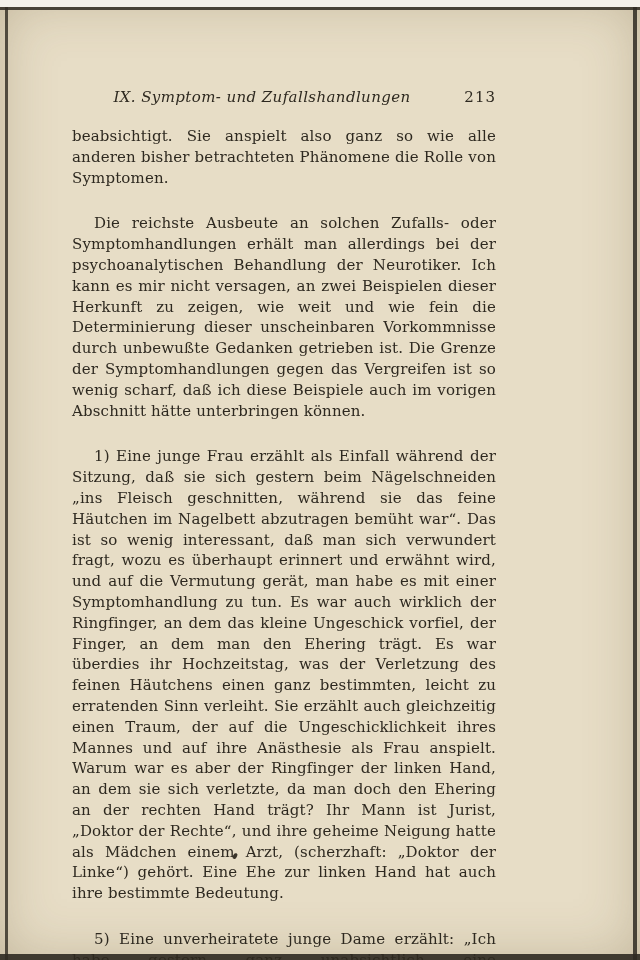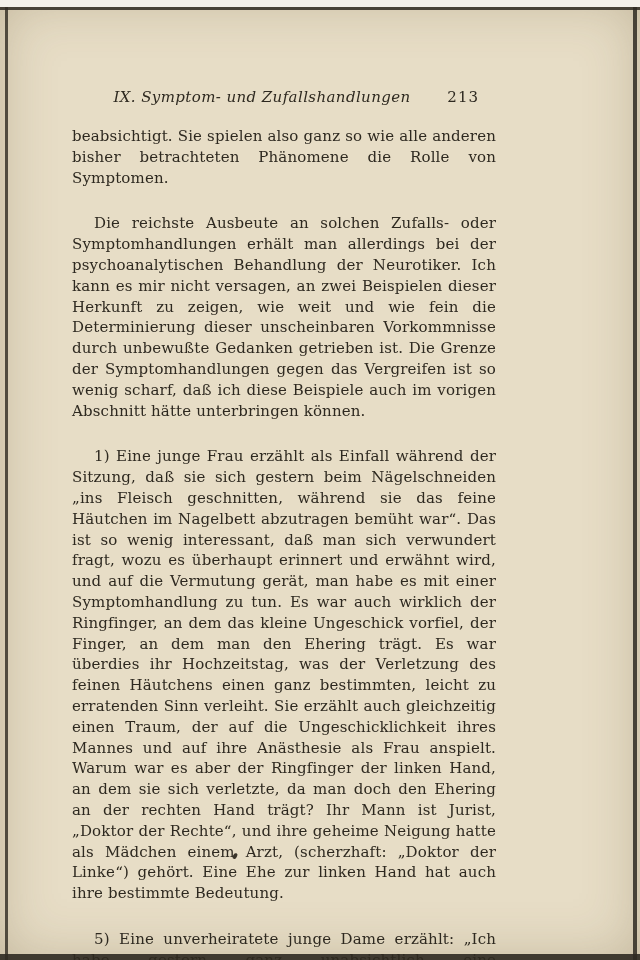--- a/index.html
+++ b/index.html
@@ -44,21 +44,21 @@
   .chapter-title {
     position: absolute;
     left: 16px; right: 60px;
     text-align: center;
     font-style: italic;
     letter-spacing: 0.4px;
     white-space: nowrap;
   }
   .page-number {
     position: absolute;
-    right: 17px;
+    right: 0;
     top: 0;
     font-style: normal;
     letter-spacing: 1px;
   }
 
   .body-text {
     font-size: 15px;
     line-height: 20.8px;
     text-align: justify;
     letter-spacing: 0.15px;
@@ -94,21 +94,21 @@
   <div class="edge edge-bottom"></div>
 
   <div class="page-inner">
 
     <div class="running-header">
       <span class="chapter-title">IX. Symptom- und Zufallshandlungen</span>
       <span class="page-number">213</span>
     </div>
 
     <div class="body-text">
-      <p>beabsichtigt. Sie spielen also ganz so wie alle anderen bisher betrachteten Phänomene die Rolle von Symptomen.</p>
+      <p>beabsichtigt. Sie anspielt also ganz so wie alle anderen bisher betrachteten Phänomene die Rolle von Symptomen.</p>
       <p class="indent">Die reichste Ausbeute an solchen Zufalls- oder Symptomhandlungen erhält man allerdings bei der psychoanalytischen Behandlung der Neurotiker. Ich kann es mir nicht versagen, an zwei Beispielen dieser Herkunft zu zeigen, wie weit und wie fein die Determinierung dieser unscheinbaren Vorkommnisse durch unbewußte Gedanken getrieben ist. Die Grenze der Symptomhandlungen gegen das Vergreifen ist so wenig scharf, daß ich diese Beispiele auch im vorigen Abschnitt hätte unterbringen können.</p>
       <p class="indent">1) Eine junge Frau erzählt als Einfall während der Sitzung, daß sie sich gestern beim Nägelschneiden „ins Fleisch geschnitten, während sie das feine Häutchen im Nagelbett abzutragen bemüht war“. Das ist so wenig interessant, daß man sich verwundert fragt, wozu es überhaupt erinnert und erwähnt wird, und auf die Vermutung gerät, man habe es mit einer Symptomhandlung zu tun. Es war auch wirklich der Ringfinger, an dem das kleine Ungeschick vorfiel, der Finger, an dem man den Ehering trägt. Es war überdies ihr Hochzeitstag, was der Verletzung des feinen Häutchens einen ganz bestimmten, leicht zu erratenden Sinn verleiht. Sie erzählt auch gleichzeitig einen Traum, der auf die Ungeschicklichkeit ihres Mannes und auf ihre Anästhesie als Frau anspielt. Warum war es aber der Ringfinger der linken Hand, an dem sie sich verletzte, da man doch den Ehering an der rechten Hand trägt? Ihr Mann ist Jurist, „Doktor der Rechte“, und ihre geheime Neigung hatte als Mädchen einem Arzt, (scherzhaft: „Doktor der Linke“) gehört. Eine Ehe zur linken Hand hat auch ihre bestimmte Bedeutung.</p>
       <p class="indent">5) Eine unverheiratete junge Dame erzählt: „Ich habe gestern ganz unabsichtlich eine Hundertguldennote in zwei Stücke gerissen und die Hälfte davon einer mich besuchenden Dame gegeben. Soll das auch eine Symptomhandlung sein?“ Die ge-</p>
     </div>
 
   </div>
 
   <div class="ink-speck"></div>
 
 </div>

